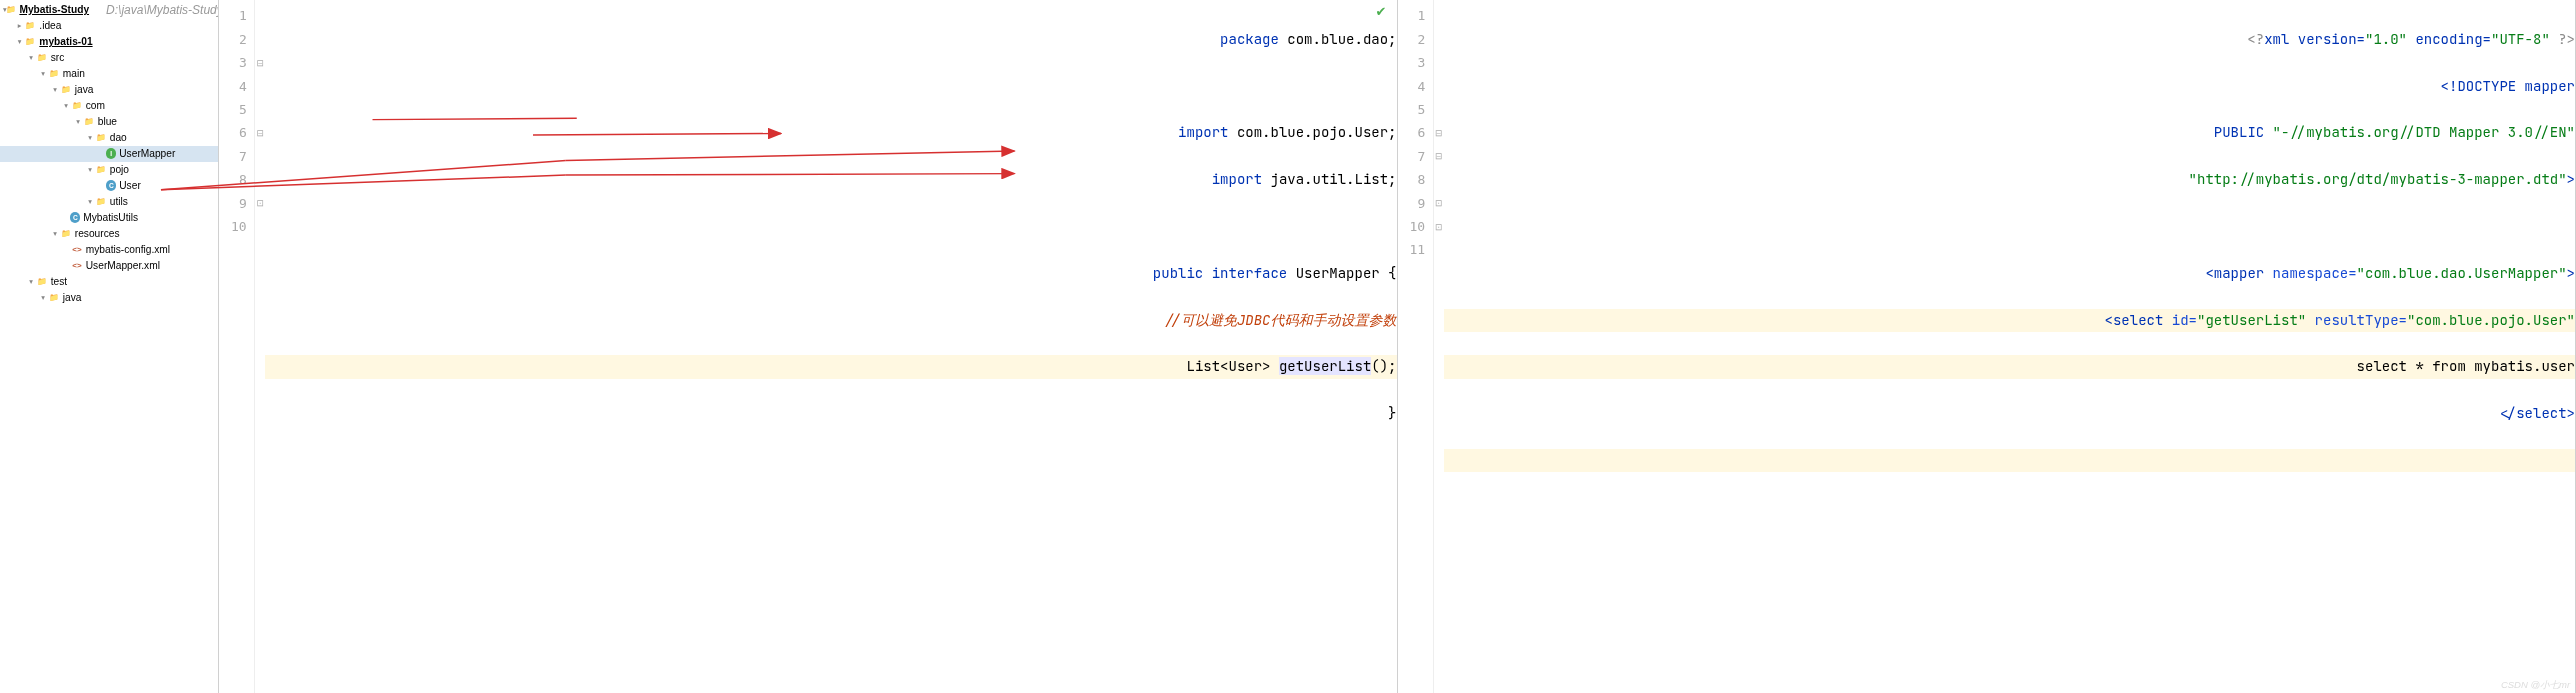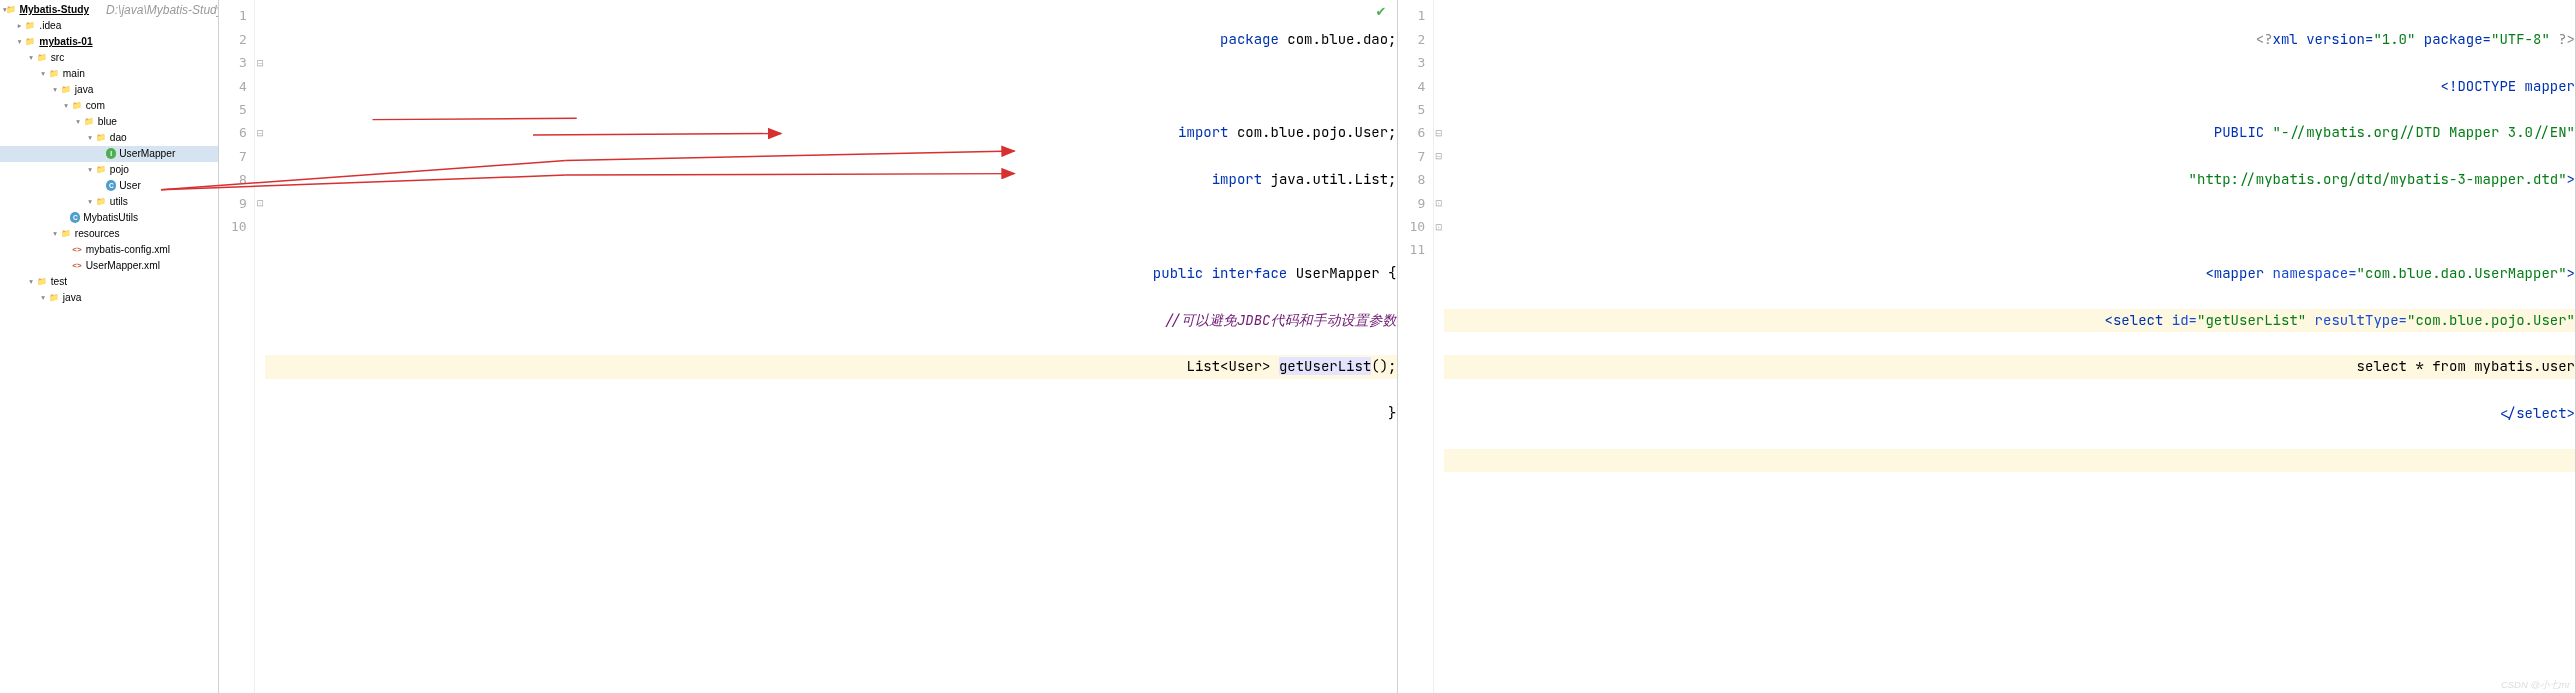--- a/index.html
+++ b/index.html
@@ -23,21 +23,21 @@
 .editors { flex: 1; display: flex; }
 .editor { flex: 1; display: flex; border-right: 0.7px solid #d0d0d0; position: relative; }
 .gutter { width: 36px; background: #fff; border-right: 0.7px solid #eee; text-align: right; padding-right: 7.3px; padding-top: 4.4px; }
 .gutter .ln { color: #aaa; font-family: "Consolas", monospace; font-size: 13px; line-height: 23.4px; height: 23.4px; }
 .gutter-mark { width: 10.2px; padding-top:4.4px; }
 .gutter-mark .m { height:23.4px; display:flex; align-items:center; justify-content:center; color:#aaa; font-size:8.8px;}
 .code { flex: 1; font-family: "Consolas", "JetBrains Mono", monospace; font-size: 14px; line-height: 23.4px; padding-top: 4.4px; white-space: pre; overflow: hidden; position:relative;text-align:right; }
 .code .line { height: 23.4px; padding-left: 14.6px; }
 .code .line.hl { background: #fff8e1; }
 .kw { color: #0033b3; }
-.cmt { color: #701a75; font-style: italic; }
+.cmt { color: #c2410c; font-style: italic; }
 .tag { color: #0033b3; }
 .attr { color: #174ad4; }
 .attrval { color: #067d17; }
 .xml-decl { color: #8c8c8c; }
 .check-ok { position: absolute; top: 4.4px; right: 10.2px; color: #4caf50; font-size: 13px; }
 .watermark { position: absolute; bottom: 1.5px; right: 5.8px; color: #ddd; font-size: 9.5px; font-style: italic; }
 svg.arrows-overlay { position:absolute; top:0; left:0; pointer-events:none; }
 </style>
 </head>
 <body>
@@ -206,21 +206,21 @@
         <div class="m"></div>
         <div class="m"></div>
       <div class="m">⊟</div>
         <div class="m">⊟</div>
         <div class="m"></div>
         <div class="m">⊡</div>
         <div class="m">⊡</div>
         <div class="m"></div>
     </div>
     <div class="code">
-<div class="line"><span class="xml-decl">&lt;?</span><span class="tag">xml version=</span><span class="attrval">"1.0"</span><span class="tag"> package=</span><span class="attrval">"UTF-8"</span><span class="xml-decl"> ?&gt;</span></div>
+<div class="line"><span class="xml-decl">&lt;?</span><span class="tag">xml version=</span><span class="attrval">"1.0"</span><span class="tag"> encoding=</span><span class="attrval">"UTF-8"</span><span class="xml-decl"> ?&gt;</span></div>
 <div class="line"><span class="tag">&lt;!DOCTYPE </span><span class="tag">mapper</span></div>
 <div class="line"><span class="tag">        PUBLIC </span><span class="attrval">"-//mybatis.org//DTD Mapper 3.0//EN"</span></div>
 <div class="line"><span>        </span><span class="attrval">"http://mybatis.org/dtd/mybatis-3-mapper.dtd"</span><span class="tag">&gt;</span></div>
 <div class="line"></div>
 <div class="line"><span class="tag">&lt;</span><span class="tag">mapper</span><span class="attr"> namespace=</span><span class="attrval">"com.blue.dao.UserMapper"</span><span class="tag">&gt;</span></div>
 <div class="line hl"><span>    </span><span class="tag">&lt;</span><span class="tag">select</span><span class="attr"> id=</span><span class="attrval">"getUserList"</span><span class="attr"> resultType=</span><span class="attrval">"com.blue.pojo.User"</span></div>
 <div class="line hl"><span>        select * from mybatis.user</span></div>
 <div class="line"><span>    </span><span class="tag">&lt;/</span><span class="tag">select</span><span class="tag">&gt;</span></div>
 <div class="line hl"></div>
     </div>

